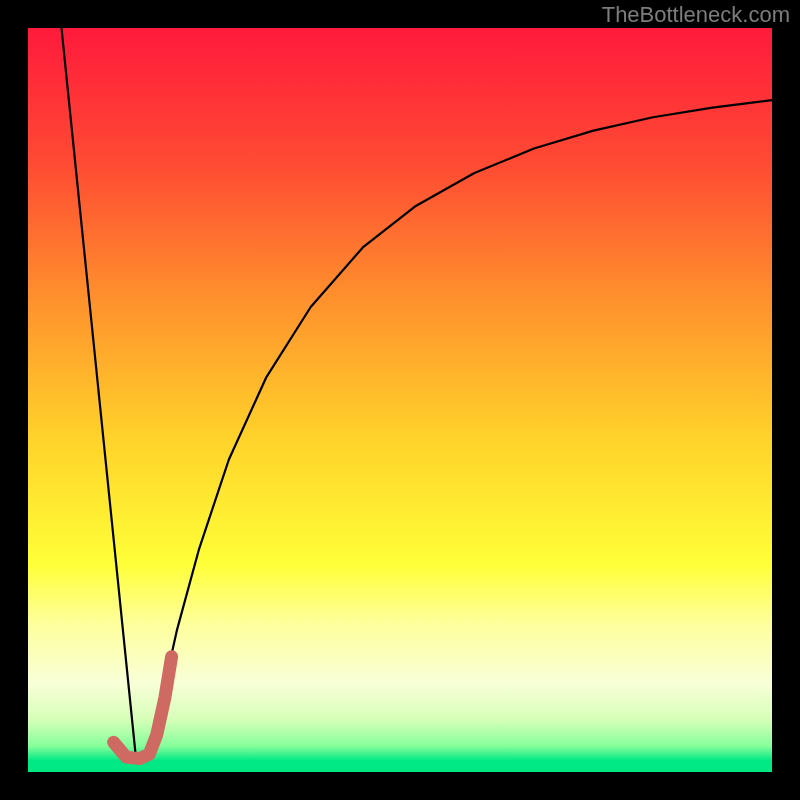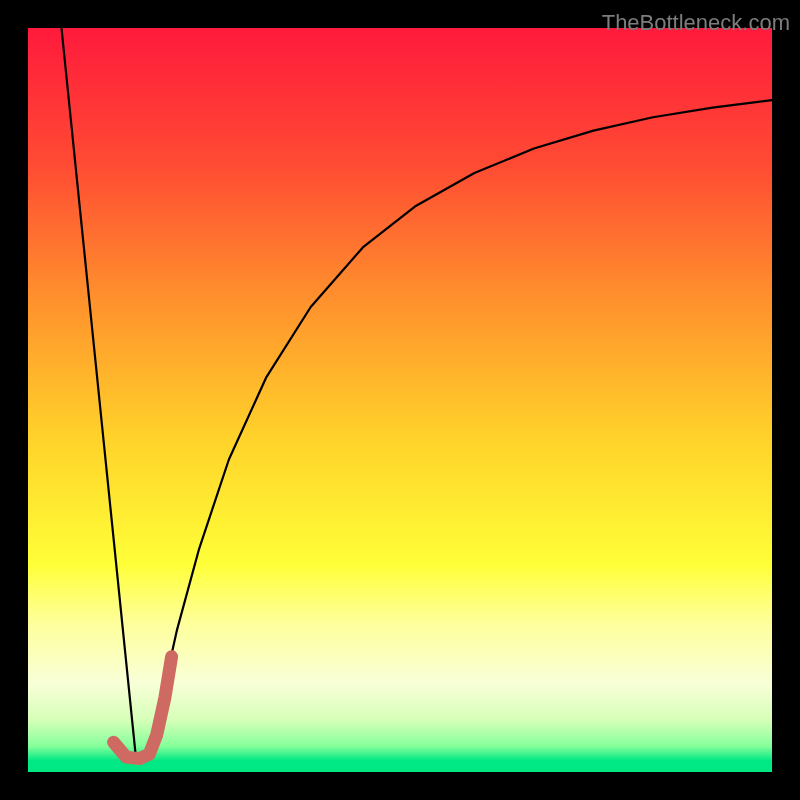--- a/index.html
+++ b/index.html
@@ -10,21 +10,21 @@
     overflow: hidden;
   }
   .frame {
     width: 800px;
     height: 800px;
     background: #000;
     position: relative;
   }
   .attribution {
     position: absolute;
-    top: 10px;
+    top: 2px;
     right: 10px;
     color: #7d7d7d;
     font-family: Arial, Helvetica, sans-serif;
     font-size: 22px;
     font-weight: 500;
     letter-spacing: 0px;
     z-index: 3;
   }
   svg {
     position: absolute;

